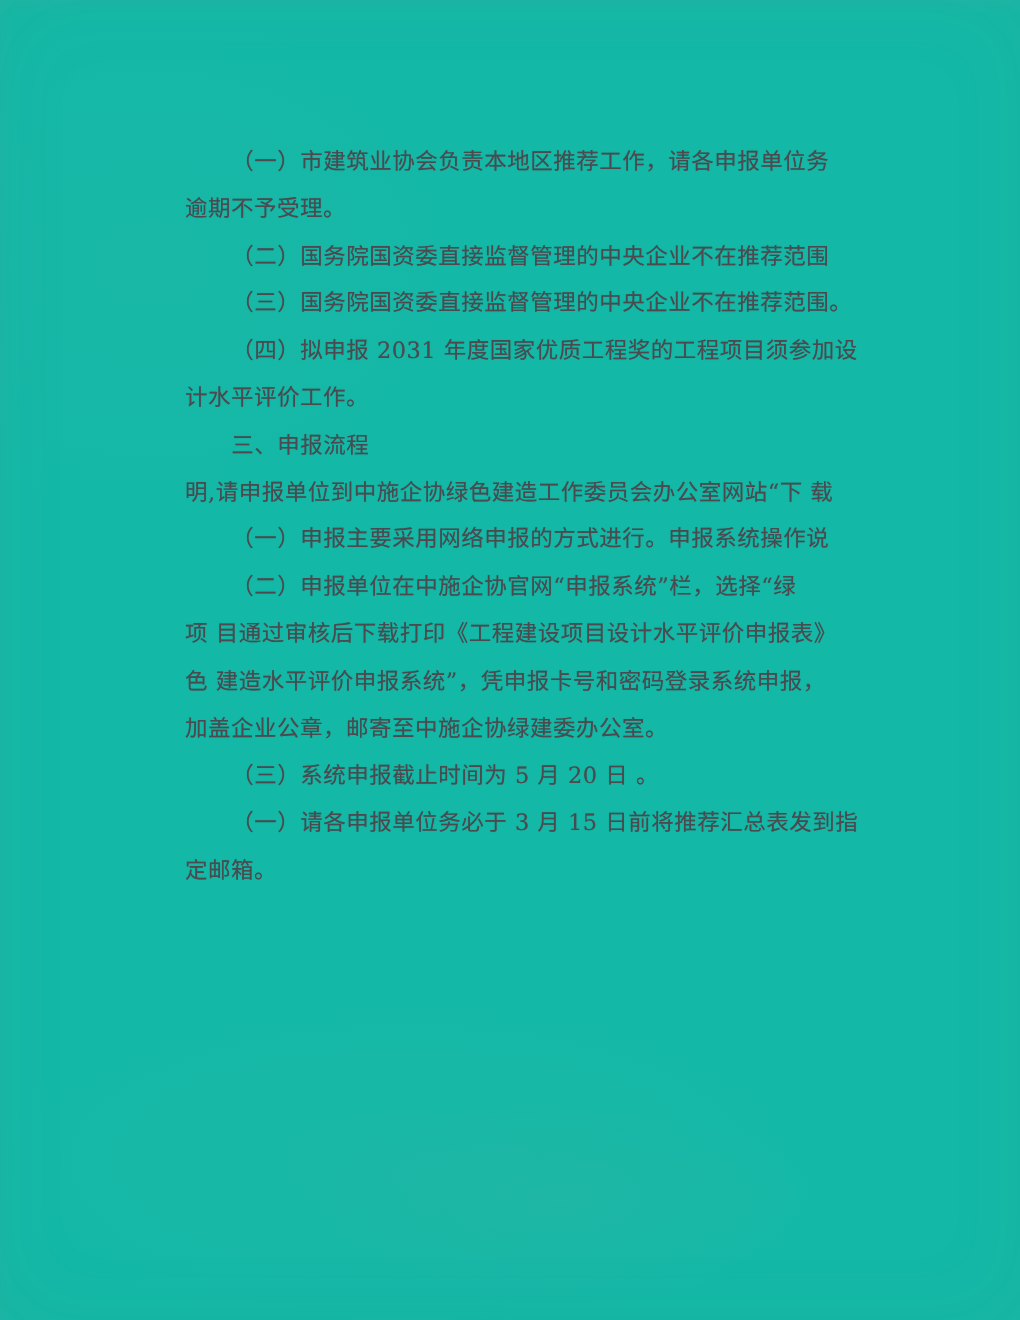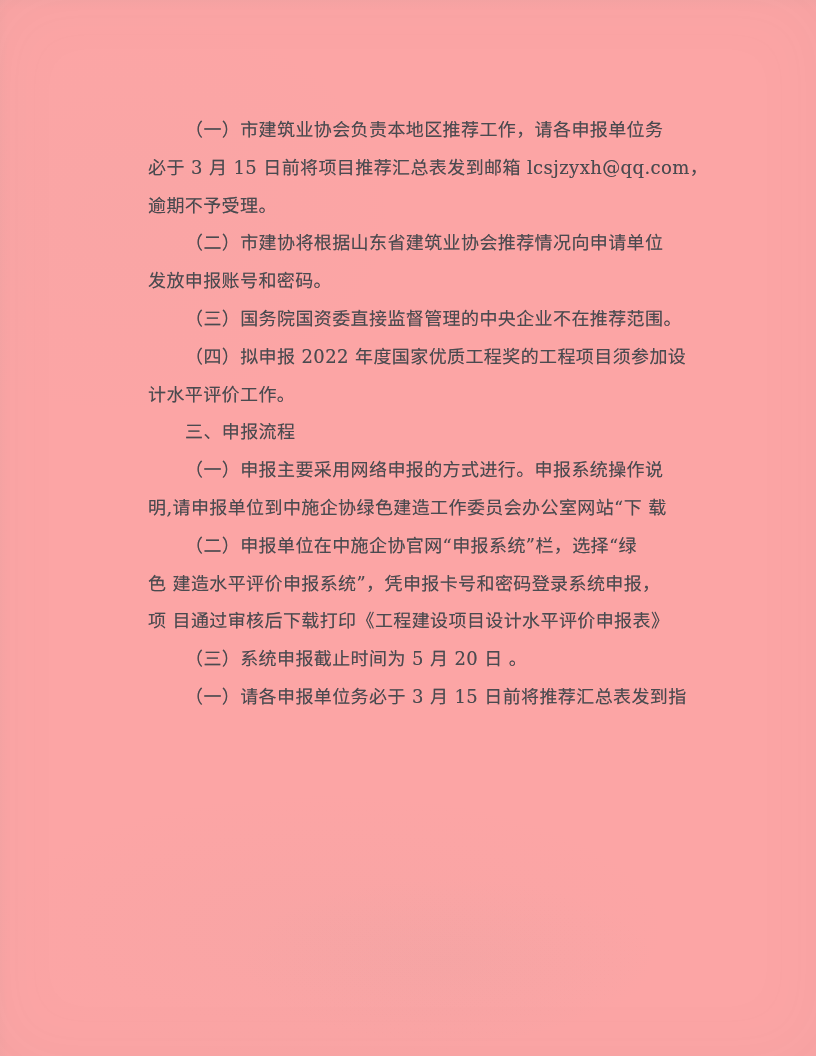--- a/index.html
+++ b/index.html
@@ -8,21 +8,21 @@
   }
   body {
     width: 816px;
     height: 1056px;
     background: #ffffff;
   }
   .page {
     position: relative;
     width: 816px;
     height: 1056px;
-    background: #fca5a5;
+    background: #14b8a6;
     overflow: hidden;
     font-family: "DejaVu Serif", "Liberation Serif", serif;
     box-shadow: inset 0 0 70px rgba(120,120,115,0.05);
   }
   
   .page::before {
     content: "";
     position: absolute;
     inset: 0;
     background:
@@ -51,29 +51,29 @@
   .line.indent {
     padding-left: 37px;
   }
 </style>
 </head>
 <body>
 
 <div class="page">
   <div class="text-block" id="lines-container">
       <div class="line indent">（一）市建筑业协会负责本地区推荐工作，请各申报单位务</div>
-      <div class="line">必于 3 月 15 日前将项目推荐汇总表发到邮箱 lcsjzyxh@qq.com，</div>
       <div class="line">逾期不予受理。</div>
-      <div class="line indent">（二）市建协将根据山东省建筑业协会推荐情况向申请单位</div>
-      <div class="line">发放申报账号和密码。</div>
+      <div class="line indent">（二）国务院国资委直接监督管理的中央企业不在推荐范围</div>
       <div class="line indent">（三）国务院国资委直接监督管理的中央企业不在推荐范围。</div>
-      <div class="line indent">（四）拟申报 2022 年度国家优质工程奖的工程项目须参加设</div>
+      <div class="line indent">（四）拟申报 2031 年度国家优质工程奖的工程项目须参加设</div>
       <div class="line">计水平评价工作。</div>
       <div class="line indent">三、申报流程</div>
+      <div class="line">明,请申报单位到中施企协绿色建造工作委员会办公室网站“下 载</div>
       <div class="line indent">（一）申报主要采用网络申报的方式进行。申报系统操作说</div>
-      <div class="line">明,请申报单位到中施企协绿色建造工作委员会办公室网站“下 载</div>
       <div class="line indent">（二）申报单位在中施企协官网“申报系统”栏，选择“绿</div>
+      <div class="line">项 目通过审核后下载打印《工程建设项目设计水平评价申报表》</div>
       <div class="line">色 建造水平评价申报系统”，凭申报卡号和密码登录系统申报，</div>
-      <div class="line">项 目通过审核后下载打印《工程建设项目设计水平评价申报表》</div>
+      <div class="line">加盖企业公章，邮寄至中施企协绿建委办公室。</div>
       <div class="line indent">（三）系统申报截止时间为 5 月 20 日 。</div>
       <div class="line indent">（一）请各申报单位务必于 3 月 15 日前将推荐汇总表发到指</div>
+      <div class="line">定邮箱。</div>
     </div>
 </div>
 
 </body></html>

